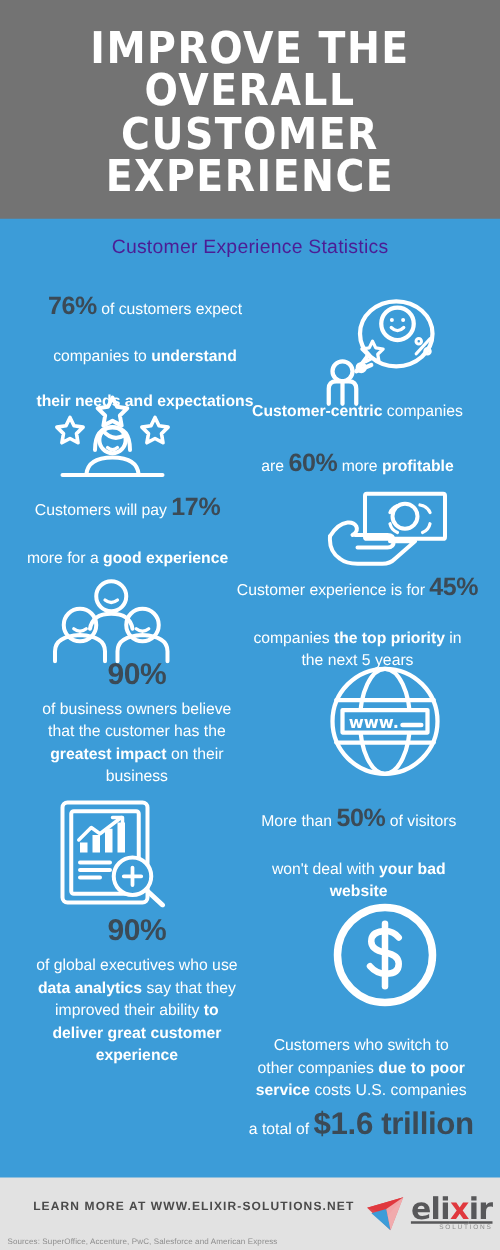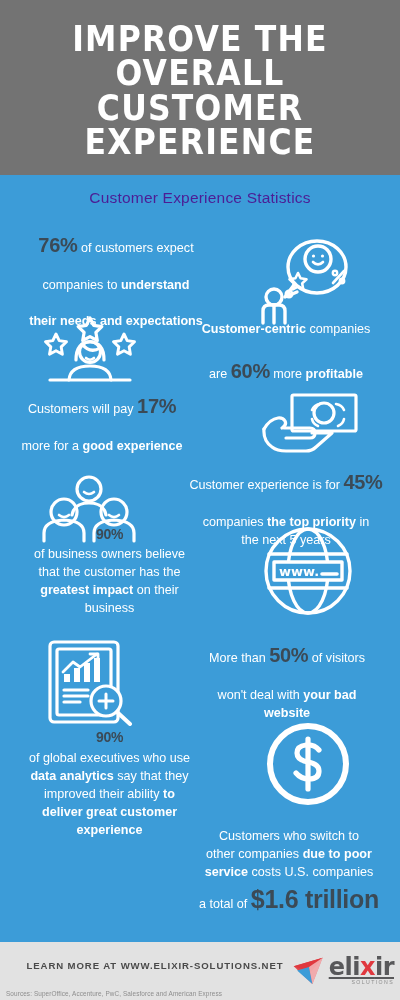--- a/index.html
+++ b/index.html
@@ -55,21 +55,21 @@
     line-height:1.42;
     text-align:center;
   }
   .txt b { font-weight:bold; color:#ffffff; }
   .num {
     color:#3b4a56;
     font-weight:bold;
     font-size:20px;
     letter-spacing:-0.3px;
   }
-  .num.big { font-size:14px;text-align:center; }
+  .num.big { font-size:24px;text-align:center; }
   .num.xl  { font-size:25px; }
 
   .iconbox { display:flex; align-items:flex-end; justify-content:center; }
   .iconbox svg { display:block; }
 
   
   .footer {
     position:absolute;
     left:0; bottom:0;
     width:400px; height:58px;
@@ -193,21 +193,21 @@
           <path d="M50 28 q1 5 6 7" stroke-width="2.6"></path>
           <path d="M74 13 q6 1 8 6" stroke-width="2.6"></path>
           <path d="M82 28 q-1 5 -6 7" stroke-width="2.6"></path>
           <path d="M2 38 q6 -10 14 -11 q5 -.5 7 3 q2 4 -3 7"></path>
           <path d="M22 37 L48 37 q5 0 5 5 q0 5 -5 5 L24 47"></path>
           <path d="M2 38 q-1 12 8 18 q5 4 14 4 L44 60 q6 0 10 -4 L70 42 L50 42"></path>
         </svg>
       </div>
     </div>
 
-    <div class="row" style="top:243px;margin-top:12px;">
+    <div class="row" style="top:243px;">
       <div class="iconbox" style="width:178px;">
         <svg width="110" height="68" viewBox="0 0 110 68" fill="none" stroke="#ffffff" stroke-width="3.2" stroke-linecap="round" stroke-linejoin="round">
           <circle cx="55" cy="14" r="12"></circle>
           <path d="M50 17 q5 4 10 0" stroke-width="2.6"></path>
           <path d="M38 40 q2 -12 17 -12 q15 0 17 12"></path>
           <circle cx="30" cy="37" r="13"></circle>
           <path d="M25 40 q5 4 10 0" stroke-width="2.6"></path>
           <path d="M10 66 L10 58 q0 -12 20 -13 q20 1 20 13 L50 66"></path>
           <circle cx="80" cy="37" r="13"></circle>
           <path d="M75 40 q5 4 10 0" stroke-width="2.6"></path>

